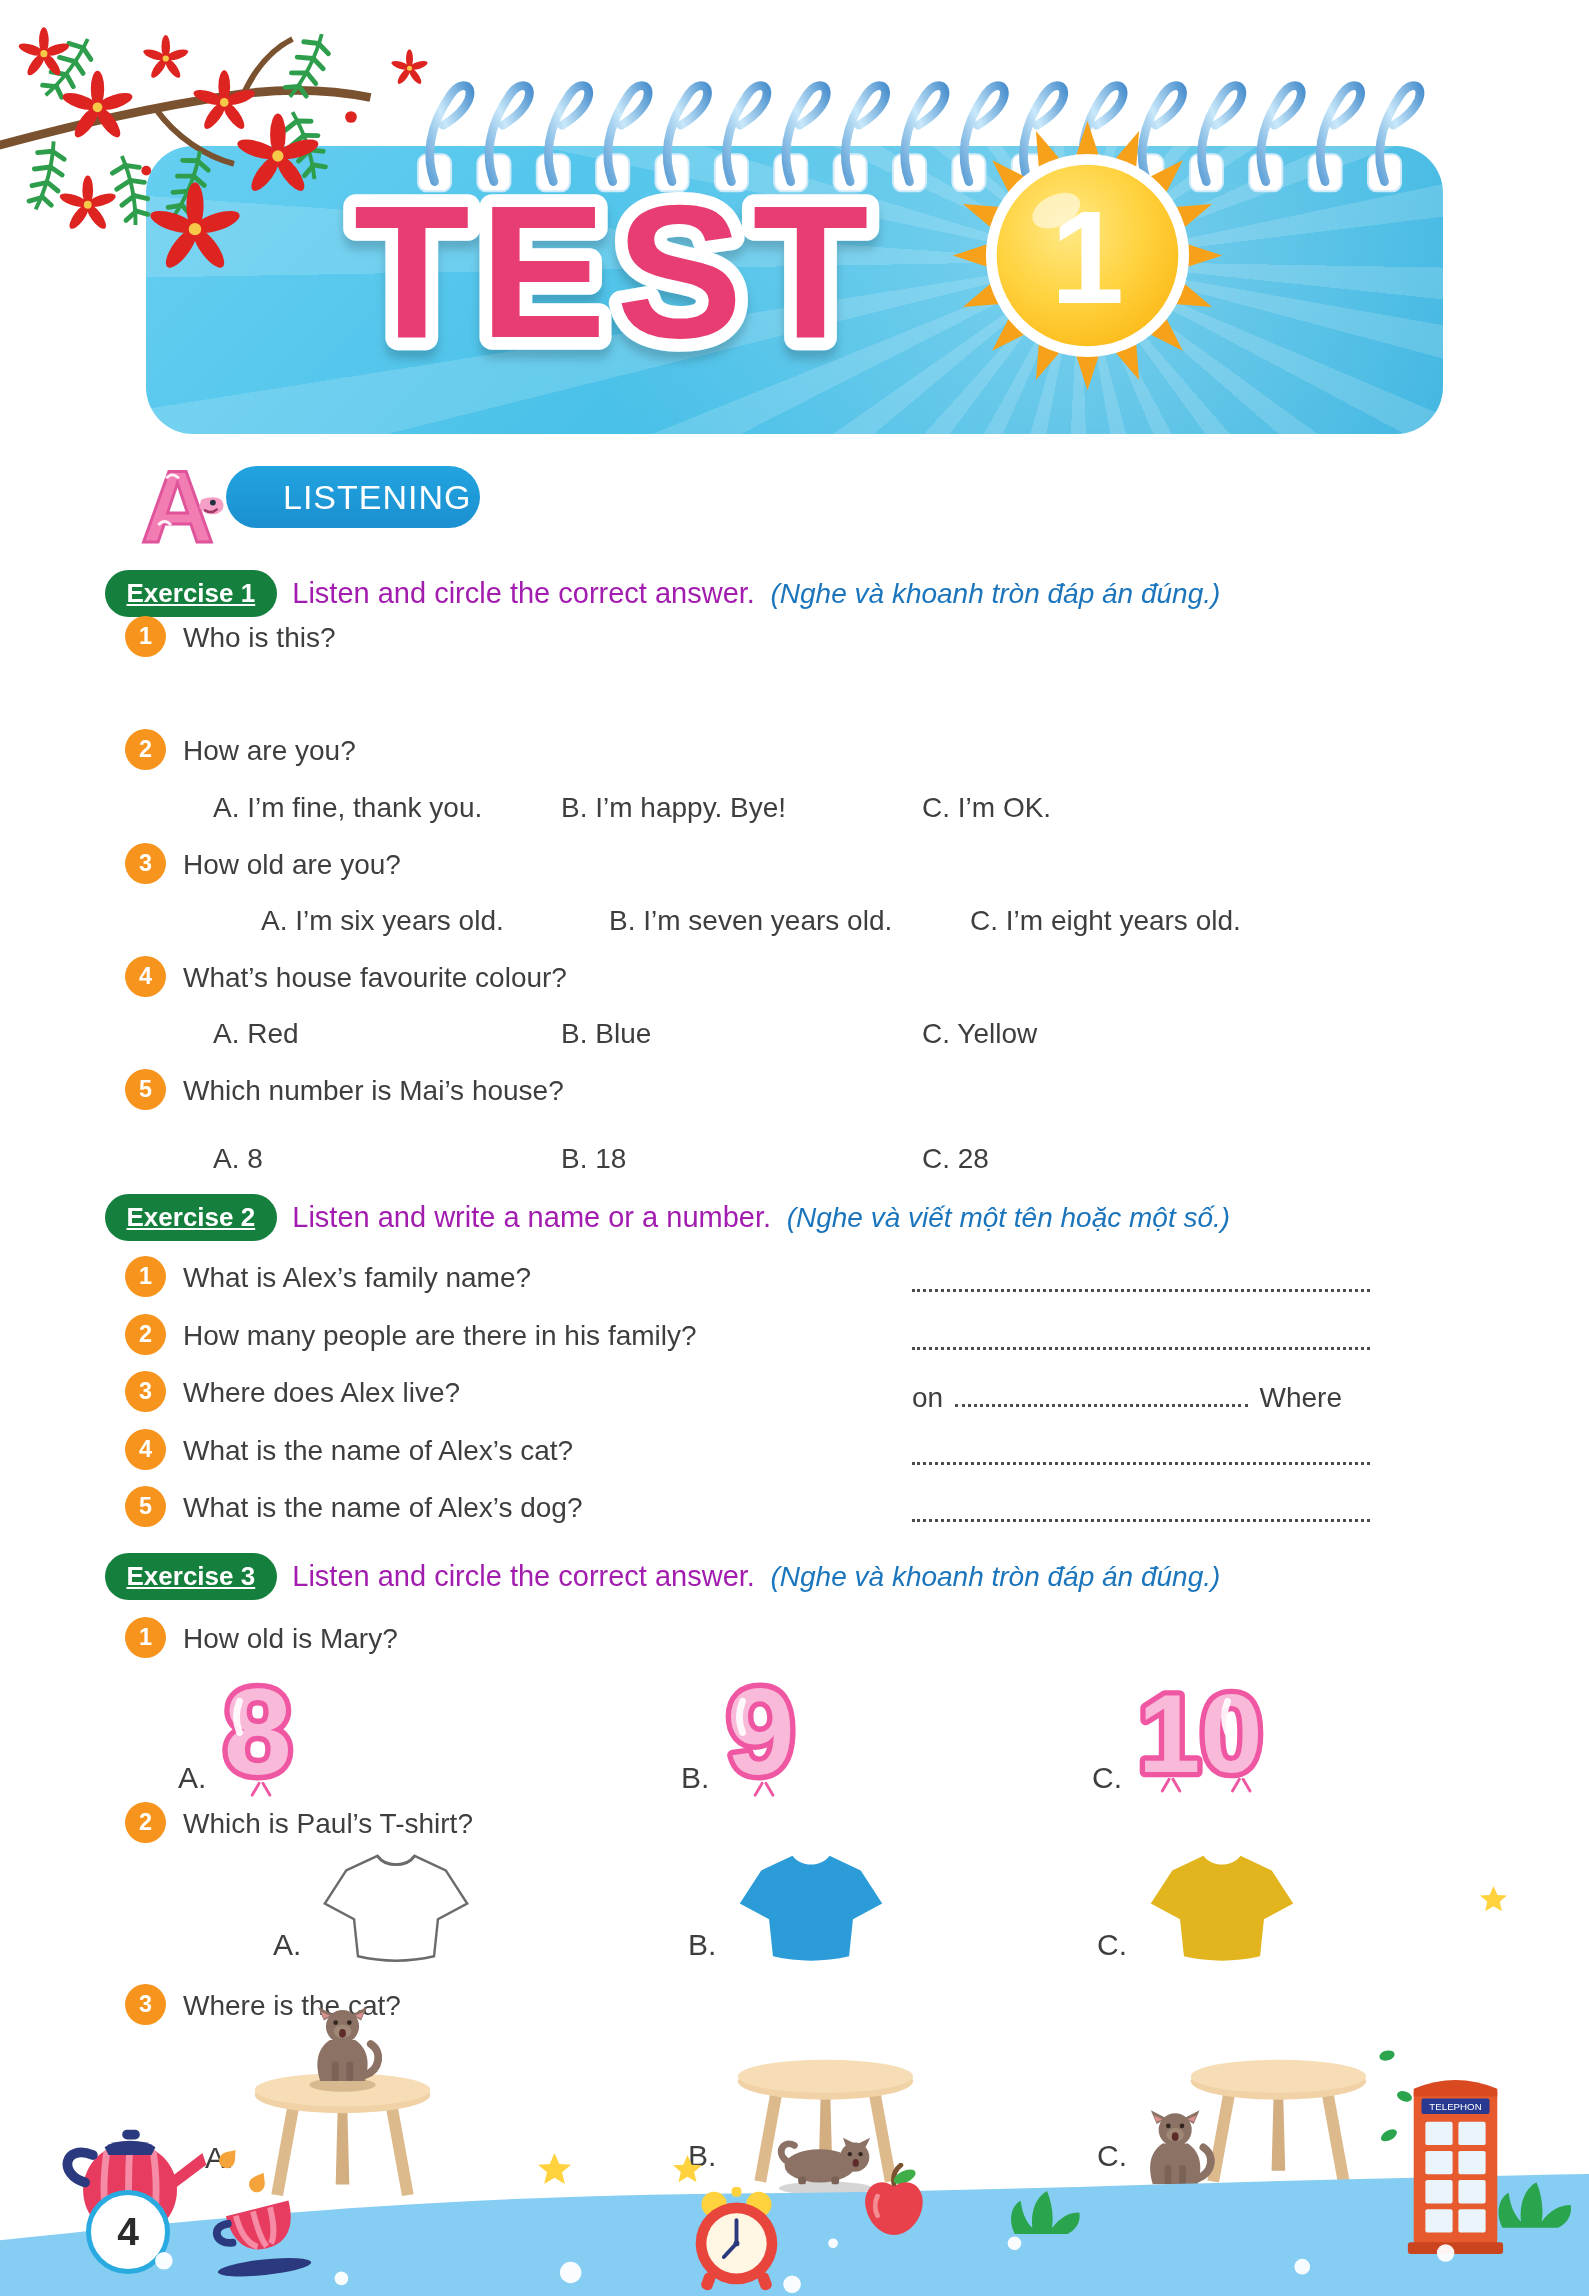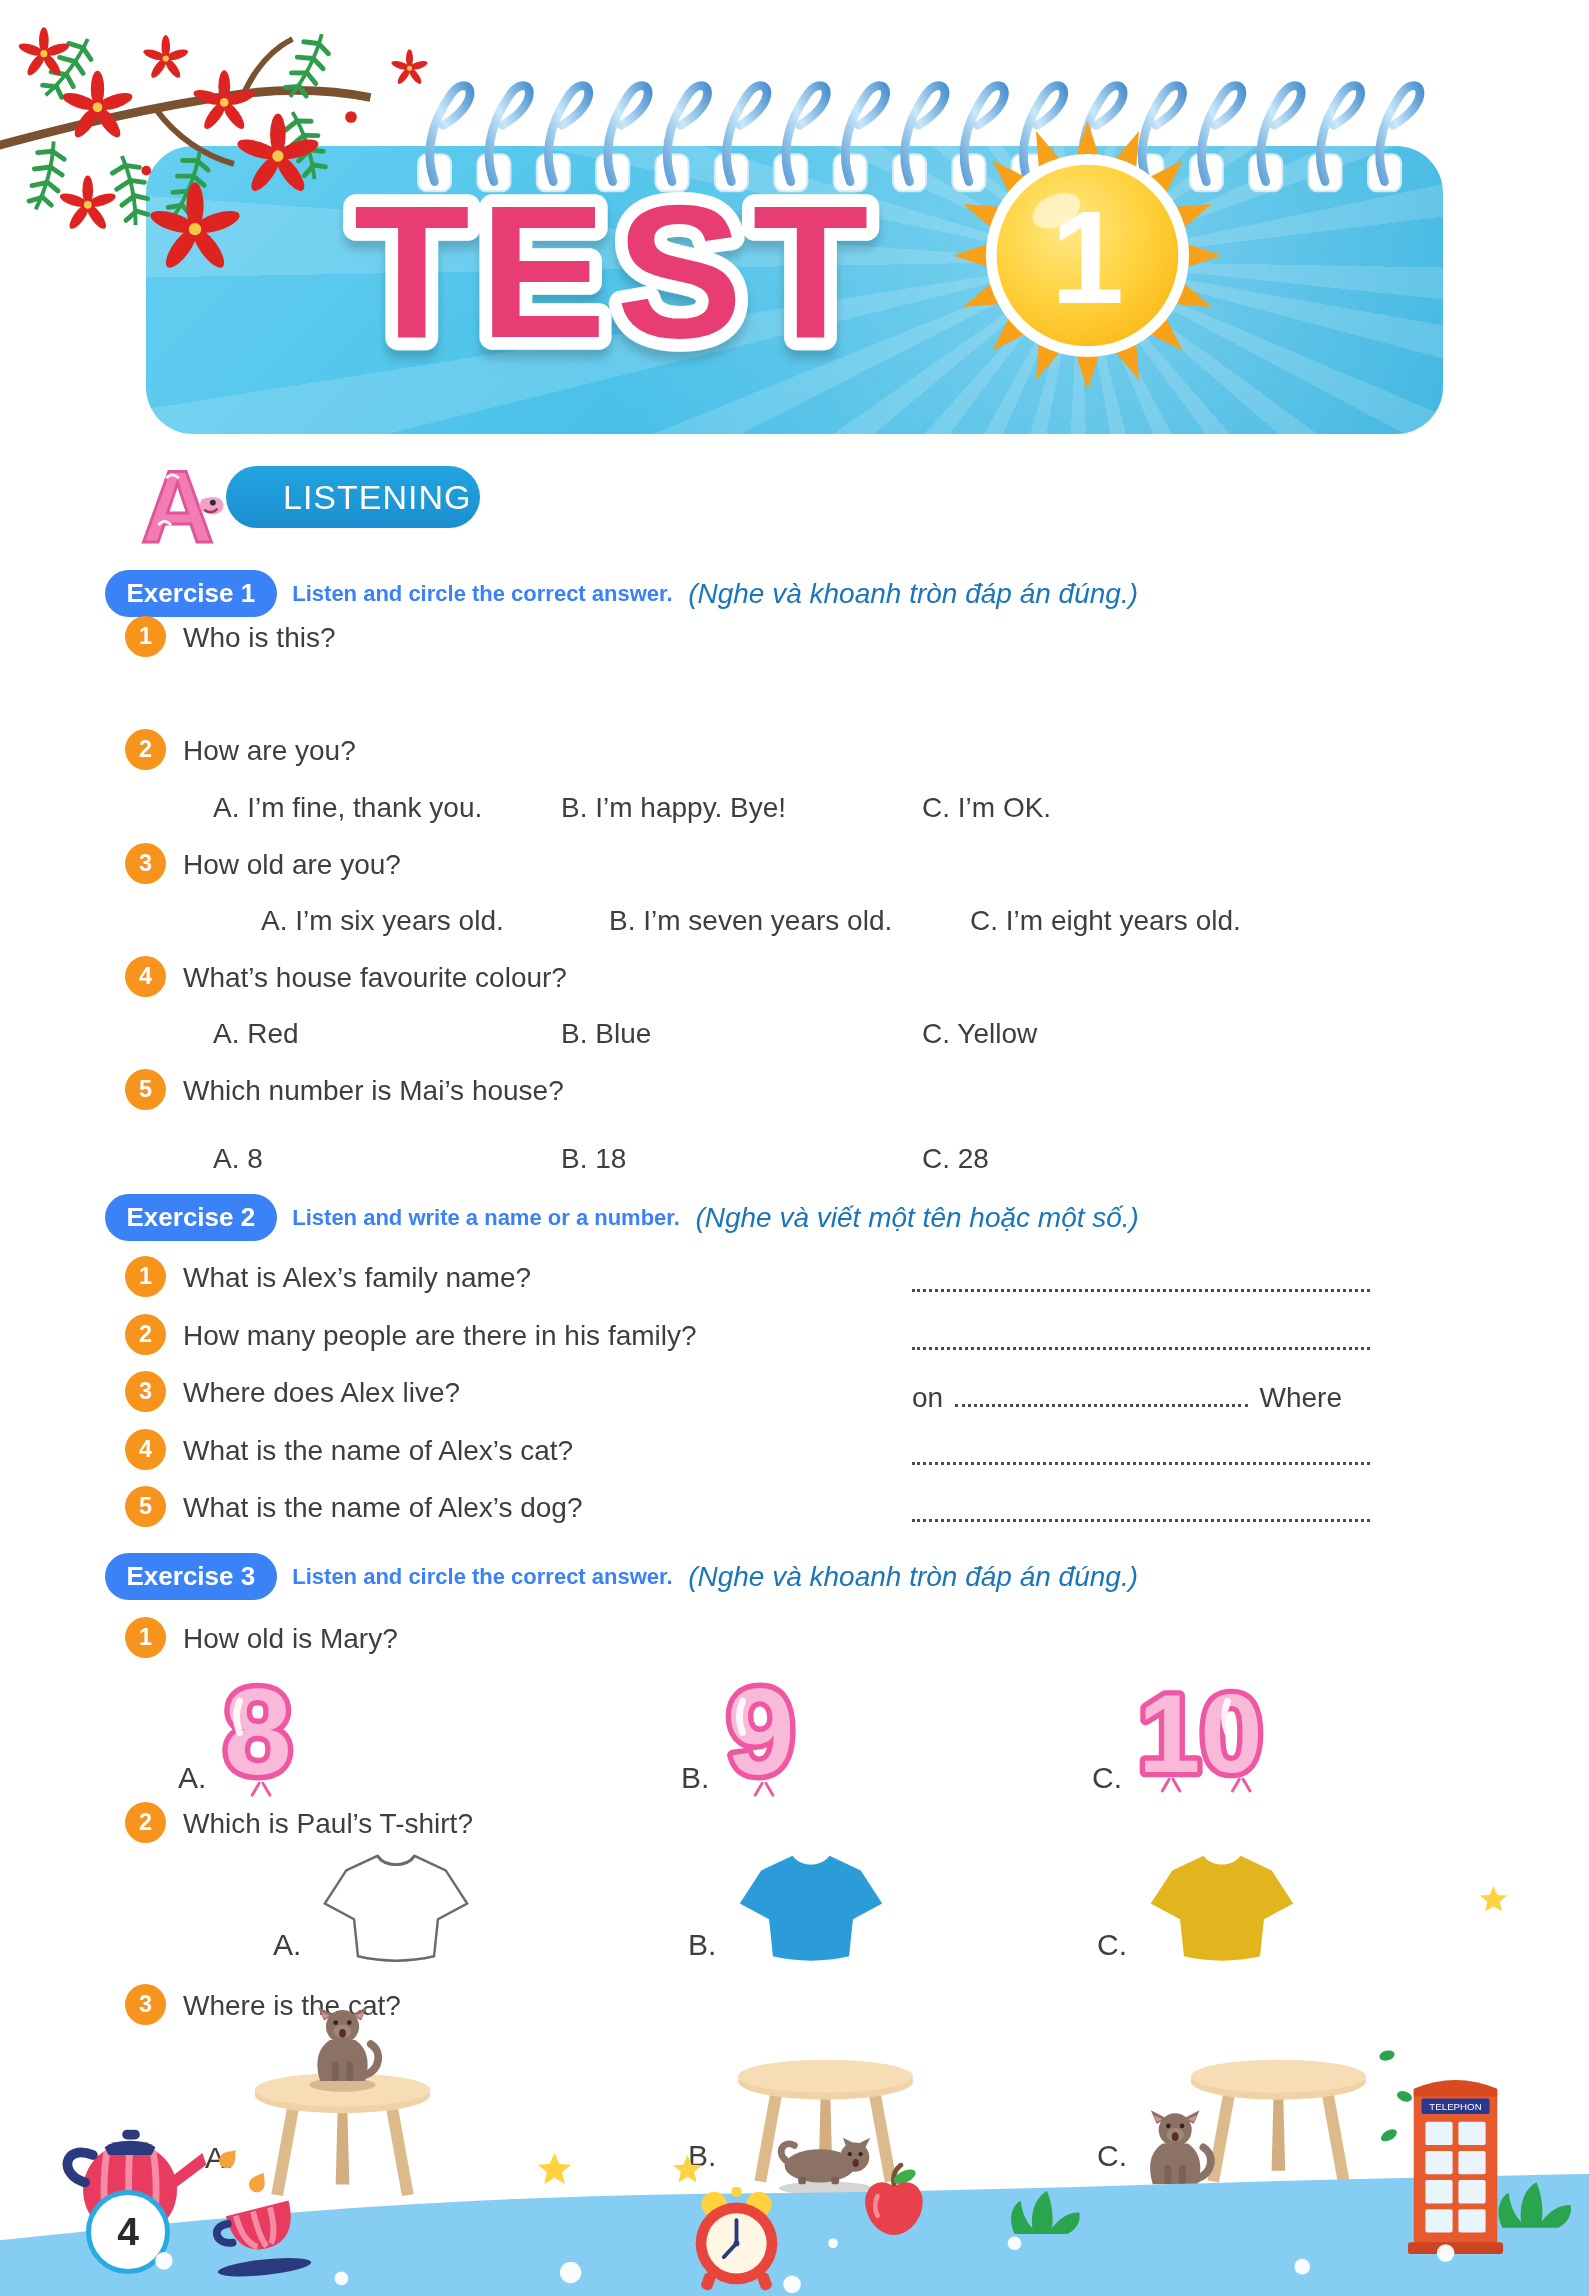--- a/index.html
+++ b/index.html
@@ -11,22 +11,22 @@
     background:
       radial-gradient(circle at 72% 40%, rgba(255,255,255,.30), rgba(255,255,255,0) 52%),
       repeating-conic-gradient(from 100deg at 72% 40%, rgba(255,255,255,.15) 0deg 5deg, rgba(255,255,255,0) 5deg 13deg),
       linear-gradient(135deg,#66CFF1 0%,#44BEE7 55%,#37B3E0 100%);}
   
   .listen-pill{left:226px;top:466px;width:254px;height:62px;border-radius:35px;
     background:linear-gradient(#22A4E0,#1B8FD0);color:#fff;font-weight:normal;font-size:34px;
     display:flex;align-items:center;padding-left:57px;letter-spacing:1px;box-sizing:border-box;}
   
   .ex-header{left:105px;height:51px;display:flex;align-items:center;gap:15.6px;white-space:nowrap;}
-  .ex-pill{background:#3b82f6;color:#fff;font-weight:bold;font-size:26px;padding:7.8px 21.5px;border-radius:26px;}
-  .instr{font-size:22px;font-weight:bold;color:#3b82f6;}
+  .ex-pill{background:#15803d;color:#fff;font-weight:bold;font-size:26px;padding:7.8px 21.5px;border-radius:26px;text-decoration:underline;}
+  .instr{font-size:29px;font-weight:normal;color:#a21caf;}
   .instr-vi{font-size:28px;font-style:italic;font-weight:normal;color:#1B75BC;}
   
   .qrow{left:0;width:100%;height:45px;}
   .qnum{position:absolute;left:125px;top:0;width:41px;height:41px;border-radius:50%;
     background:#F7941E;color:#fff;font-weight:bold;font-size:23.4px;
     display:flex;align-items:center;justify-content:center;}
   .qtext{position:absolute;left:183px;top:0;font-size:28px;line-height:43px;color:#3e3e3e;}
   .opt{position:absolute;top:0;font-size:28px;line-height:43px;color:#3e3e3e;}
   .optA{left:213px;} .optB{left:561px;} .optC{left:922px;}
   .ans{position:absolute;left:912px;top:0;font-size:28px;line-height:45px;color:#3e3e3e;}

